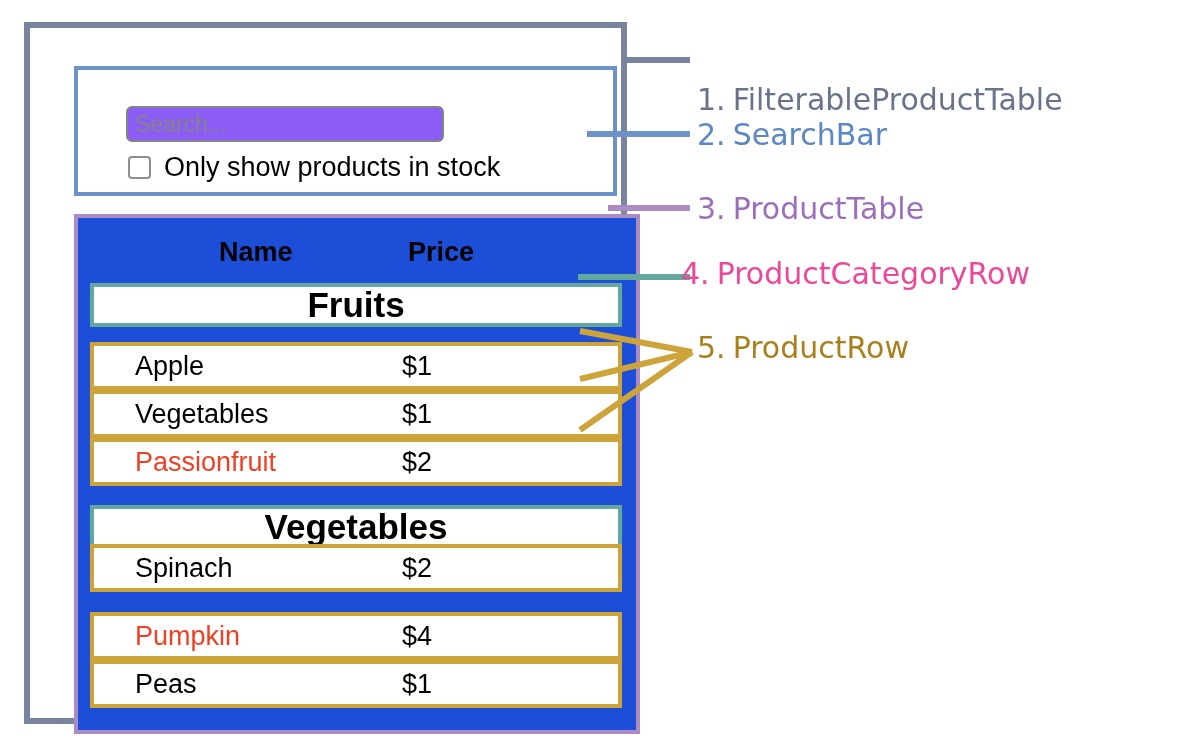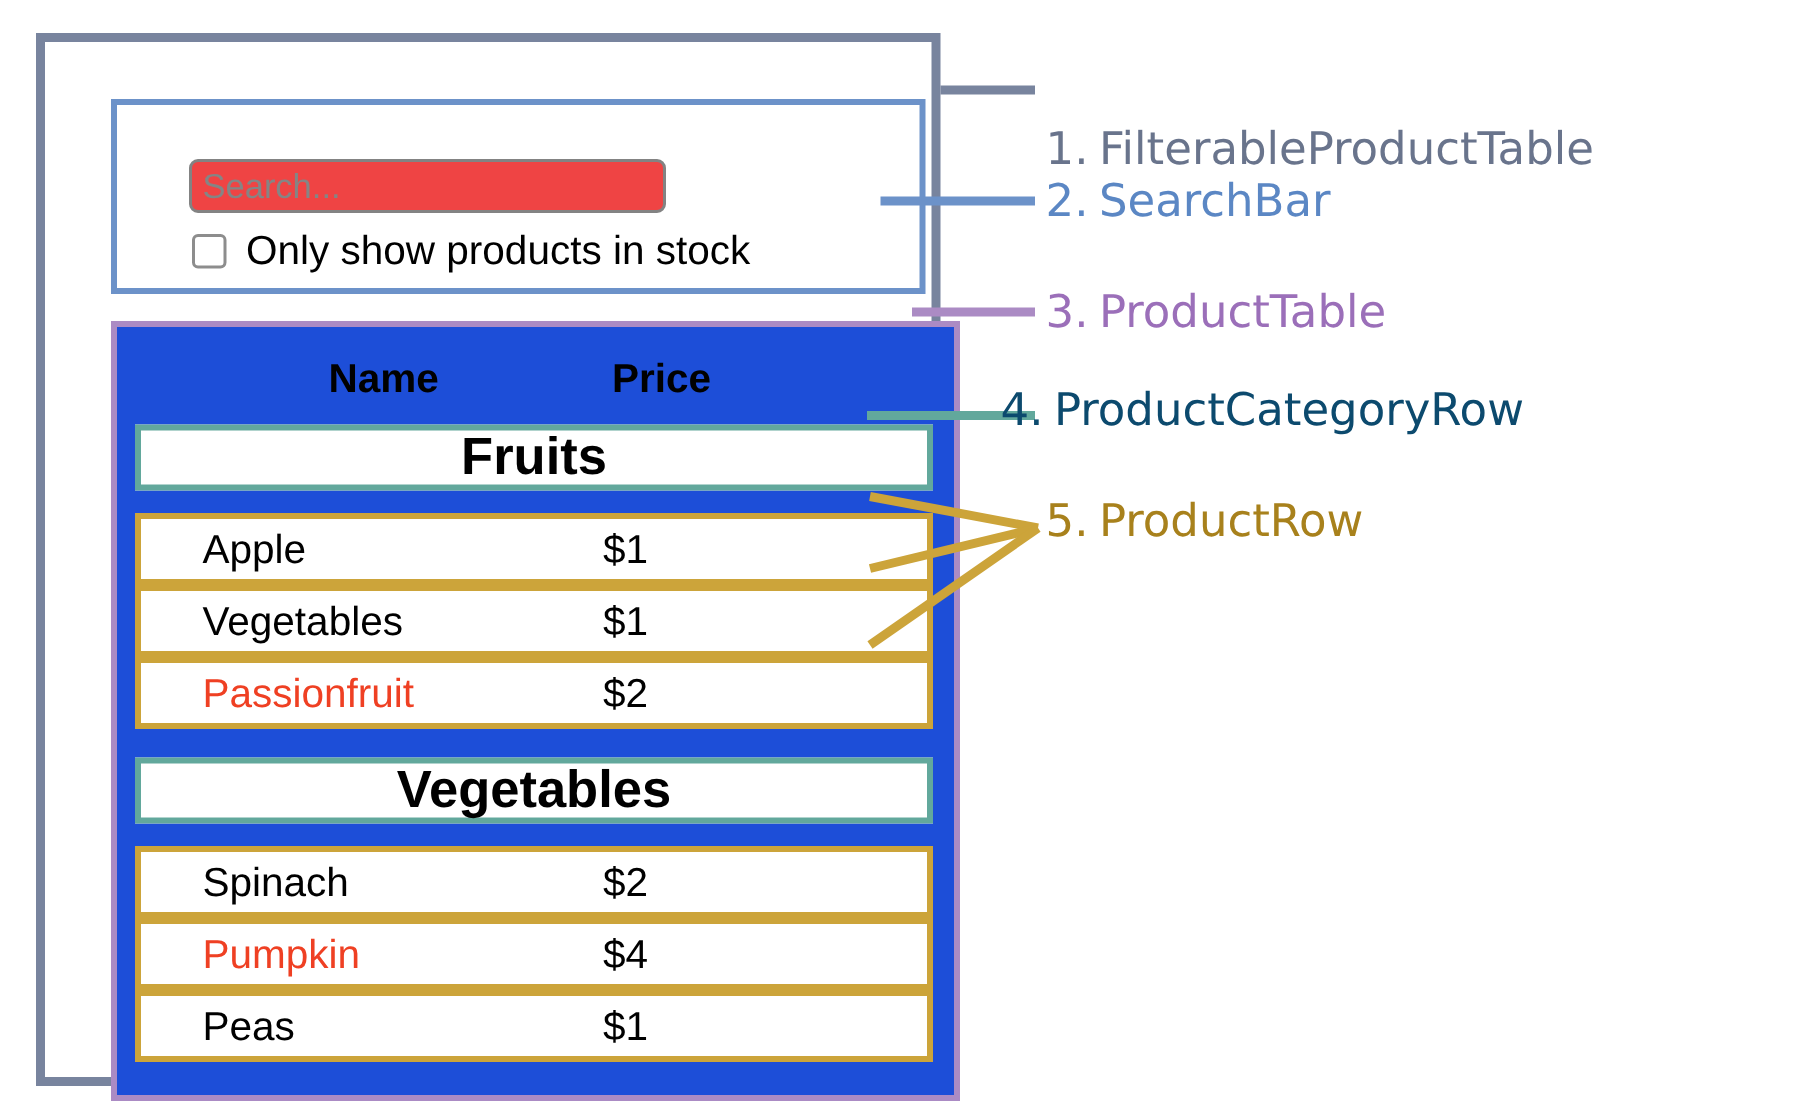--- a/index.html
+++ b/index.html
@@ -44,21 +44,21 @@
   }
   .search-input {
     position: absolute;
     left: 48px;
     top: 36px;
     width: 318px;
     height: 36px;
     box-sizing: border-box;
     border: 2px solid #838383;
     border-radius: 6px;
-    background: #ef4444;
+    background: #8b5cf6;
     font-family: "Liberation Sans", sans-serif;
     font-size: 23px;
     color: #2b2b2b;
     padding: 0 7px;
     line-height: 32px;
     outline: none;
   }
   .search-input::placeholder {
     color: #858585;
     opacity: 1;
@@ -159,21 +159,21 @@
     line-height: 40px;
     top: 0;
   }
   .product-row .cell-name  { left: 41px; }
   .product-row .cell-price { left: 308px; }
   .product-row .cell-name.out-of-stock { color: #ef4023; }
 
   .prow-0 { top: 124px; }
   .prow-1 { top: 172px; }
   .prow-2 { top: 220px; }
-  .prow-3 { top: 346px; }
+  .prow-3 { top: 326px; }
   .prow-4 { top: 394px; }
   .prow-5 { top: 442px; }
 
   
   .legend-svg {
     position: absolute;
     left: 0;
     top: 0;
     width: 1200px;
     height: 744px;
@@ -184,21 +184,21 @@
     font-family: "DejaVu Sans", sans-serif;
     font-size: 30px;
     font-weight: 400;
     letter-spacing: 0px;
     white-space: nowrap;
   }
   .legend-label .num { margin-right: 7px; }
   .lg-1 { left: 697px; top: 44px;  color: #69748c; margin-top: 38px; }
   .lg-2 { left: 697px; top: 117px; color: #5b87c4; }
   .lg-3 { left: 697px; top: 191px; color: #9b6fb9; }
-  .lg-4 { left: 667px; top: 256px; color: #0c4a6e; }
+  .lg-4 { left: 681px; top: 256px; color: #ec4899; }
   .lg-5 { left: 697px; top: 330px; color: #a8811c; }
 </style>
 </head>
 <body>
 
 <div id="stage">
 
   <div class="frame-filterable">
 
     <div class="frame-searchbar">

